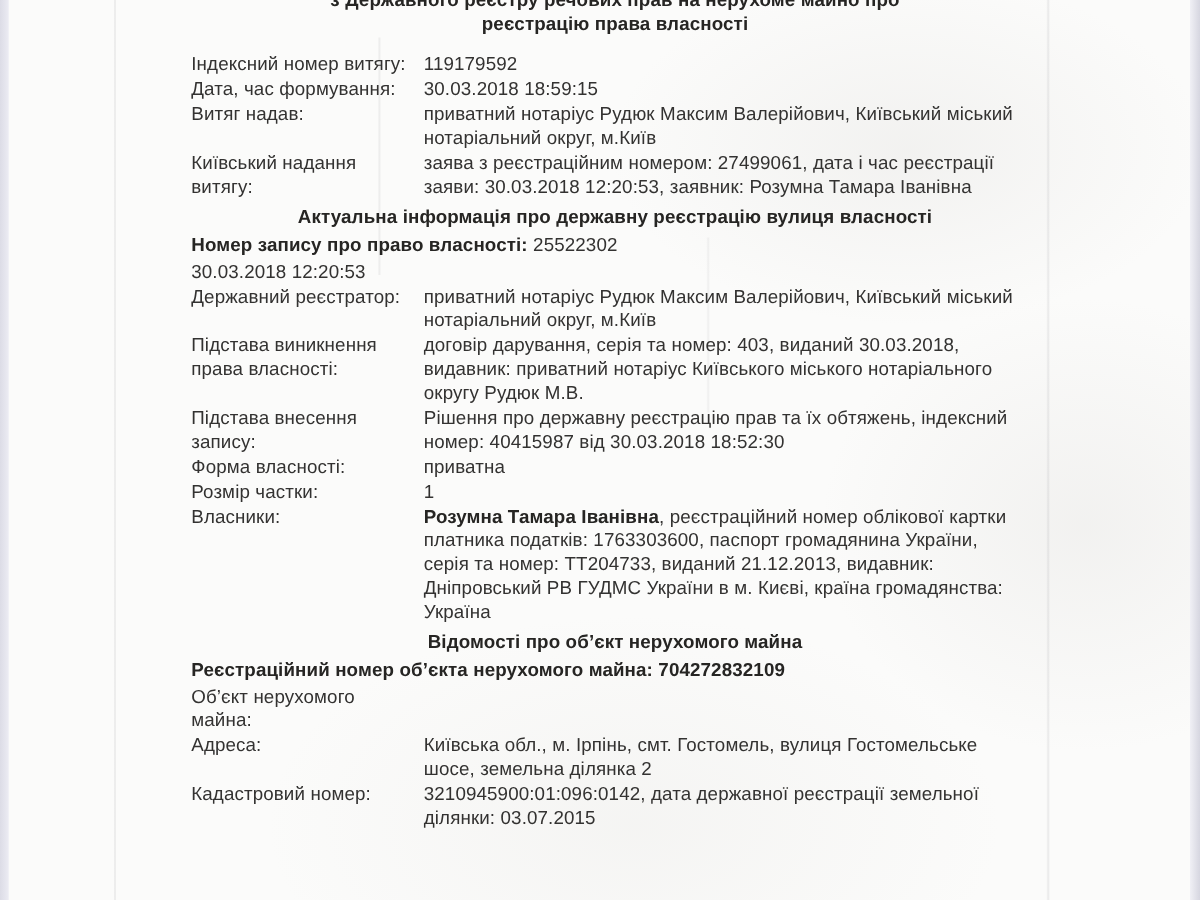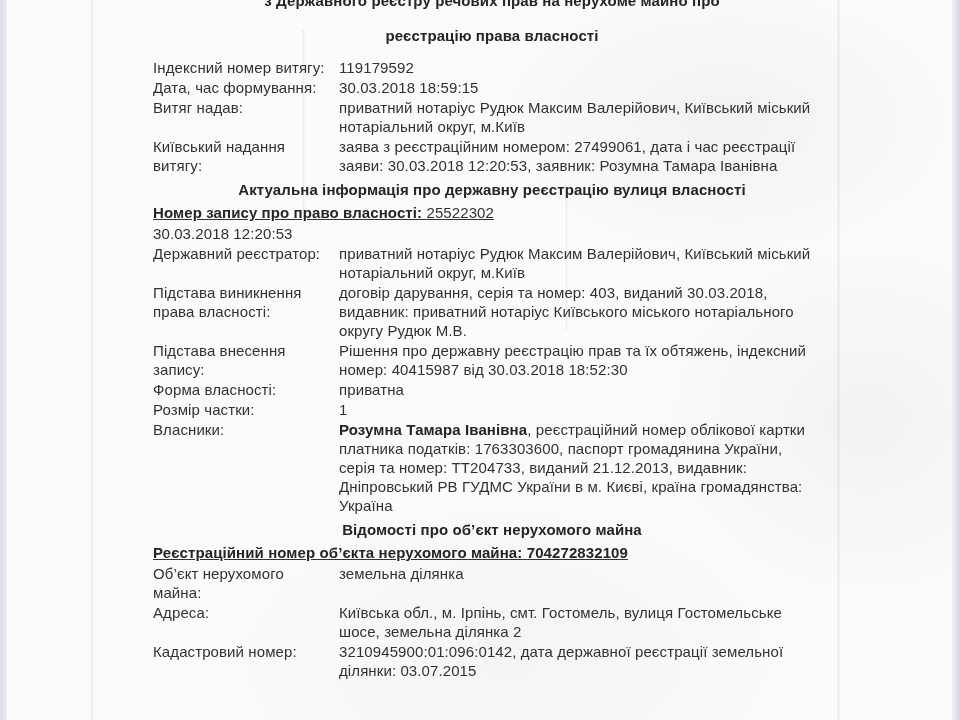--- a/index.html
+++ b/index.html
@@ -34,32 +34,32 @@
   .crease-3{position:absolute;left:830px;top:0;bottom:0;width:3px;
     background:linear-gradient(to right,rgba(0,0,0,0),rgba(120,120,128,.14),rgba(0,0,0,0));}
 
   
   .doc{
     position:absolute;left:146px;top:0;width:678px;
     font-size:15px;line-height:19px;color:#333231;letter-spacing:.1px;
   }
   .doc-title{font-weight:bold;color:#262523;text-align:center;}
   .doc-title .t1{margin-top:-9px;}           
-  .doc-title .t2{margin-top:16px;}
+  .doc-title .t2{margin-top:0;}
   .body-flow{margin-top:13px;}
 
   .row{display:flex;margin-bottom:1px;}
   .lbl{width:186px;flex:0 0 186px;padding-right:8px;box-sizing:border-box;}
   .val{width:478px;flex:0 0 478px;}
 
   .section-heading{
     font-weight:bold;color:#262523;text-align:center;
     margin-top:5px;margin-bottom:4px;
   }
-  .inline-bold-row{margin-top:1px;margin-bottom:2px;text-decoration:underline;}
+  .inline-bold-row{margin-top:1px;margin-bottom:2px;}
   .inline-bold-row .b{font-weight:bold;color:#262523;}
   .owners-name{font-weight:bold;color:#262523;}
 </style>
 </head>
 <body>
 
 <div class="edge-strip left"></div>
 <div class="edge-strip right"></div>
 
 <div class="paper">
@@ -132,21 +132,20 @@
 
       <div class="section-heading">Відомості про об’єкт нерухомого майна</div>
 
       <div class="inline-bold-row">
         <span class="b">Реєстраційний номер об’єкта нерухомого майна:</span>
         <span class="b">704272832109</span>
       </div>
 
       <div class="row">
         <div class="lbl">Об’єкт нерухомого майна:</div>
-        <div class="val">земельна ділянка</div>
       </div>
       <div class="row">
         <div class="lbl">Адреса:</div>
         <div class="val">Київська обл., м. Ірпінь, смт. Гостомель, вулиця Гостомельське шосе, земельна ділянка 2</div>
       </div>
       <div class="row">
         <div class="lbl">Кадастровий номер:</div>
         <div class="val">3210945900:01:096:0142, дата державної реєстрації земельної ділянки: 03.07.2015</div>
       </div>
 

